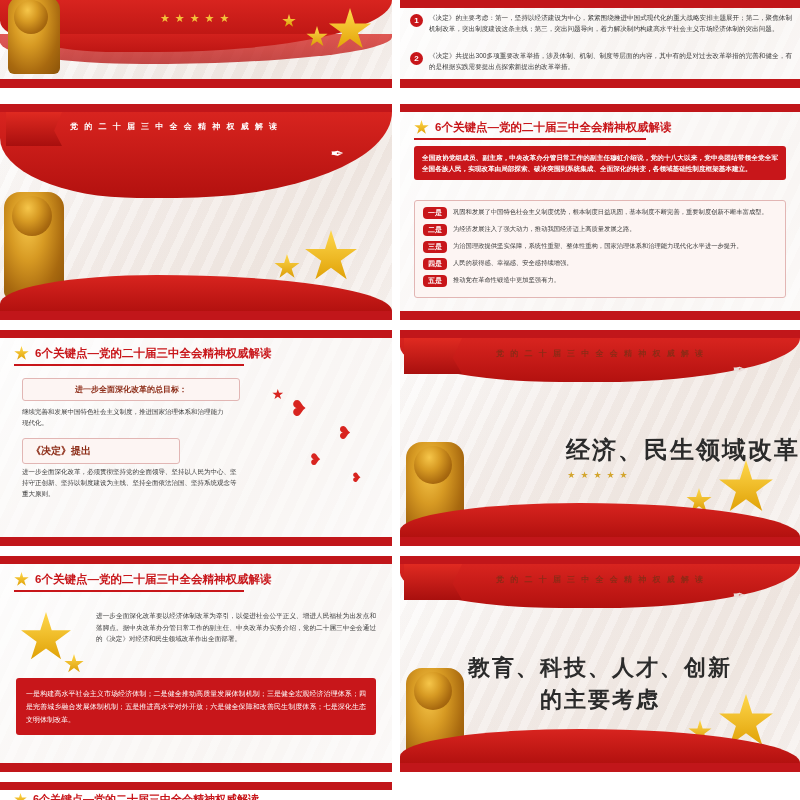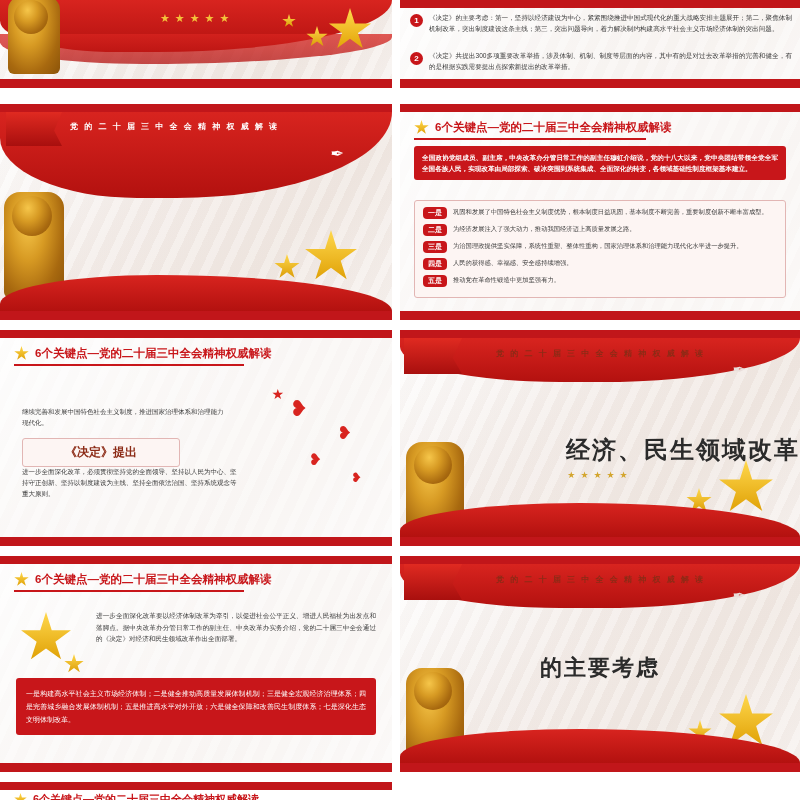--- a/index.html
+++ b/index.html
@@ -119,24 +119,27 @@
 
   <div class="slide" style="left:0;top:330px;width:392px;height:216px;background:#ffffff;">
     <div class="silk" style="opacity:.35;"></div>
     <div class="topbar"></div>
     <div style="position:absolute;left:14px;top:16px;display:flex;align-items:center;gap:6px;">
       <span class="goldstar" style="position:relative;width:15px;height:15px;background:linear-gradient(180deg,#ffd84d,#dd9c00);clip-path:polygon(50% 0%,61% 35%,98% 35%,68% 57%,79% 91%,50% 70%,21% 91%,32% 57%,2% 35%,39% 35%);"></span>
       <span style="font-size:11.5px;font-weight:bold;color:#c8161a;">6个关键点—党的二十届三中全会精神权威解读</span>
     </div>
     <div style="position:absolute;left:14px;top:34px;width:230px;height:2px;background:#c8161a;"></div>
 
+    <div class="box-out" style="position:absolute;left:22px;top:48px;width:200px;padding:5px 8px;border-radius:3px;">
+      <div style="font-size:8px;font-weight:bold;color:#8c2b16;text-align:center;">进一步全面深化改革的总目标：</div>
+    </div>
     <div class="smalltxt" style="position:absolute;left:22px;top:76px;width:205px;font-size:6.5px;line-height:11px;">继续完善和发展中国特色社会主义制度，推进国家治理体系和治理能力现代化。</div>
 
     <div class="box-out" style="position:absolute;left:22px;top:108px;width:140px;padding:5px 8px;border-radius:3px;">
-      <div style="font-size:12px;font-weight:bold;color:#8c2b16;text-align:center;">《决定》提出</div>
+      <div style="font-size:10px;font-weight:bold;color:#8c2b16;">《决定》提出</div>
     </div>
     <div class="smalltxt" style="position:absolute;left:22px;top:136px;width:215px;font-size:6.5px;line-height:11px;">进一步全面深化改革，必须贯彻坚持党的全面领导、坚持以人民为中心、坚持守正创新、坚持以制度建设为主线、坚持全面依法治国、坚持系统观念等重大原则。</div>
 
     <div class="doveR" style="right:84px;top:66px;font-size:22px;">❥</div>
     <div class="doveR" style="right:40px;top:92px;font-size:18px;">❥</div>
     <div class="doveR" style="right:70px;top:120px;font-size:16px;">❥</div>
     <div class="doveR" style="right:30px;top:140px;font-size:13px;">❥</div>
     <div class="doveR" style="right:108px;top:56px;font-size:14px;">★</div>
     <div class="botbar"></div>
   </div>
@@ -185,20 +188,21 @@
     <div class="topbar"></div>
     <div class="redwave" style="top:8px;height:44px;border-radius:0 0 50% 40%/0 0 100% 80%;"></div>
     <div class="flag" style="left:4px;top:8px;width:58px;height:36px;clip-path:polygon(0 0,100% 0,84% 55%,100% 100%,0 100%);"></div>
     <div class="hdr-title" style="left:96px;top:18px;font-size:8px;color:#8c2b16;">党 的 二 十 届 三 中 全 会 精 神 权 威 解 读</div>
     <div class="dove" style="right:54px;top:30px;font-size:16px;color:#e9dedb;">✒</div>
     <div class="pill" style="left:150px;top:56px;width:110px;height:28px;font-size:12px;">
       <span>PART</span>
       <span style="margin-left:22px;font-size:14px;">04</span>
     </div>
     <div style="position:absolute;left:0;right:0;top:96px;text-align:center;font-weight:bold;font-size:22px;color:#2b2b2b;letter-spacing:2px;line-height:32px;">
+      <div>教育、科技、人才、创新</div>
       <div>的主要考虑</div>
     </div>
     <div class="lion" style="left:6px;top:112px;width:58px;height:96px;border-radius:16px 16px 6px 6px;"></div>
     <div class="lion" style="left:14px;top:116px;width:38px;height:38px;border-radius:50%;"></div>
     <div class="goldstar" style="right:26px;top:138px;width:56px;height:56px;background:linear-gradient(180deg,#ffd84d,#dd9c00);clip-path:polygon(50% 0%,61% 35%,98% 35%,68% 57%,79% 91%,50% 70%,21% 91%,32% 57%,2% 35%,39% 35%);"></div>
     <div class="goldstar" style="right:88px;top:164px;width:24px;height:24px;background:linear-gradient(180deg,#ffd84d,#d89800);clip-path:polygon(50% 0%,61% 35%,98% 35%,68% 57%,79% 91%,50% 70%,21% 91%,32% 57%,2% 35%,39% 35%);"></div>
     <div class="redwave" style="bottom:9px;height:34px;border-radius:45% 55% 0 0/80% 100% 0 0;"></div>
     <div class="botbar"></div>
   </div>
 

